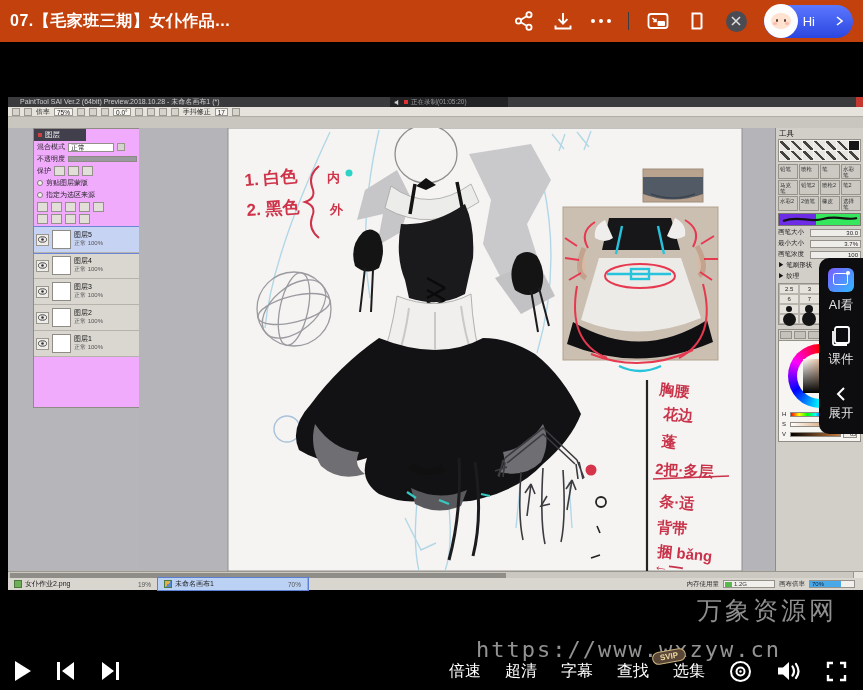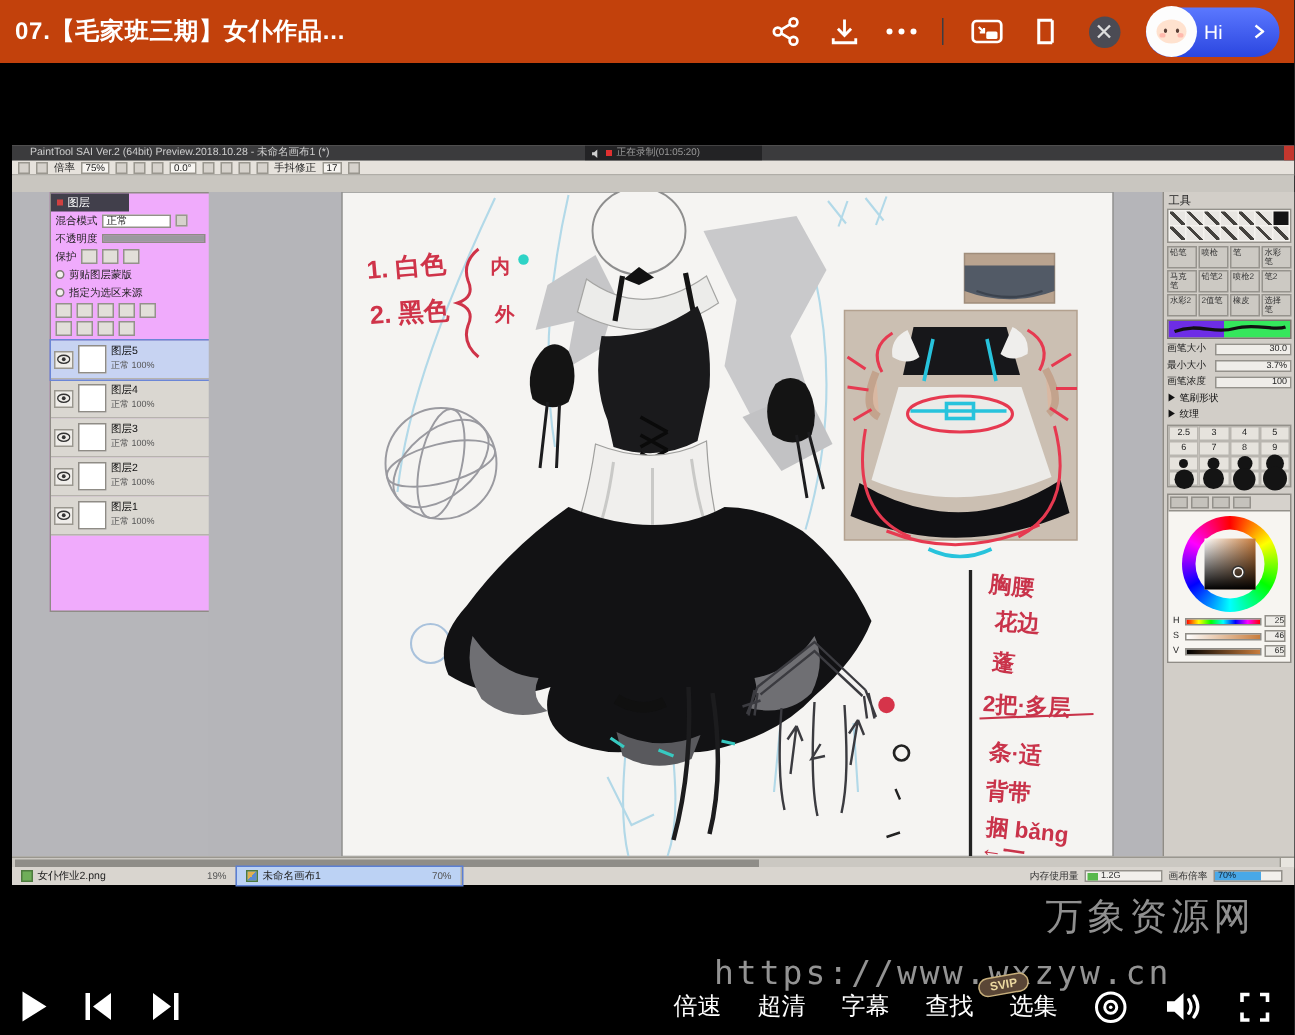--- a/index.html
+++ b/index.html
@@ -606,20 +606,35 @@
         <span class="memchip">
             <span class="memg"></span>
             <span>1.2G</span>
           </span>
         <span>画布倍率</span>
         <span class="zchip"><span>70%</span></span>
       </div>
     </div>
   </div>
 
+  <div class="sidefab">
+    <div class="aiic"></div>
+    <div class="fab-lbl">AI看</div>
+    <svg width="24" height="24" viewBox="0 0 24 24">
+        <g fill="none" stroke="#fff" stroke-width="1.8">
+          <rect x="6" y="3" width="14" height="16" rx="2"></rect>
+          <path d="M4,7 v12 a2,2 0 0 0 2,2 h12"></path>
+        </g>
+      </svg>
+    <div class="fab-lbl">课件</div>
+    <svg width="14" height="16" viewBox="0 0 14 16" style="margin-top:8px">
+        <path d="M10 2L4 8l6 6" fill="none" stroke="#fff" stroke-width="2"></path>
+      </svg>
+    <div class="fab-lbl" style="margin-bottom:0">展开</div>
+  </div>
 
   <div class="wm-site">万象资源网</div>
   <div class="wm-url">https://www.wxzyw.cn</div>
   <div class="wm-badge">SVIP</div>
 
 
   <div class="crow">
     <div class="cleft">
       <span class="cbtn">
         <svg width="18" height="22" viewBox="0 0 18 22">

